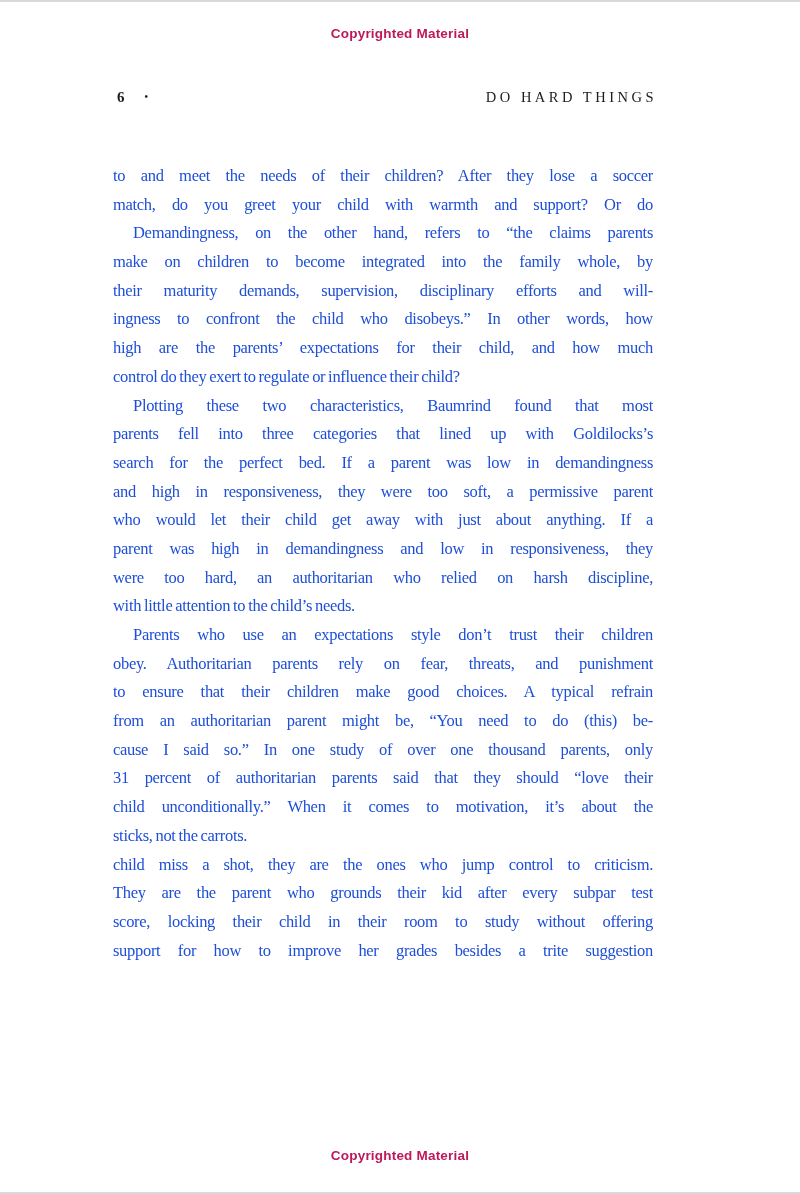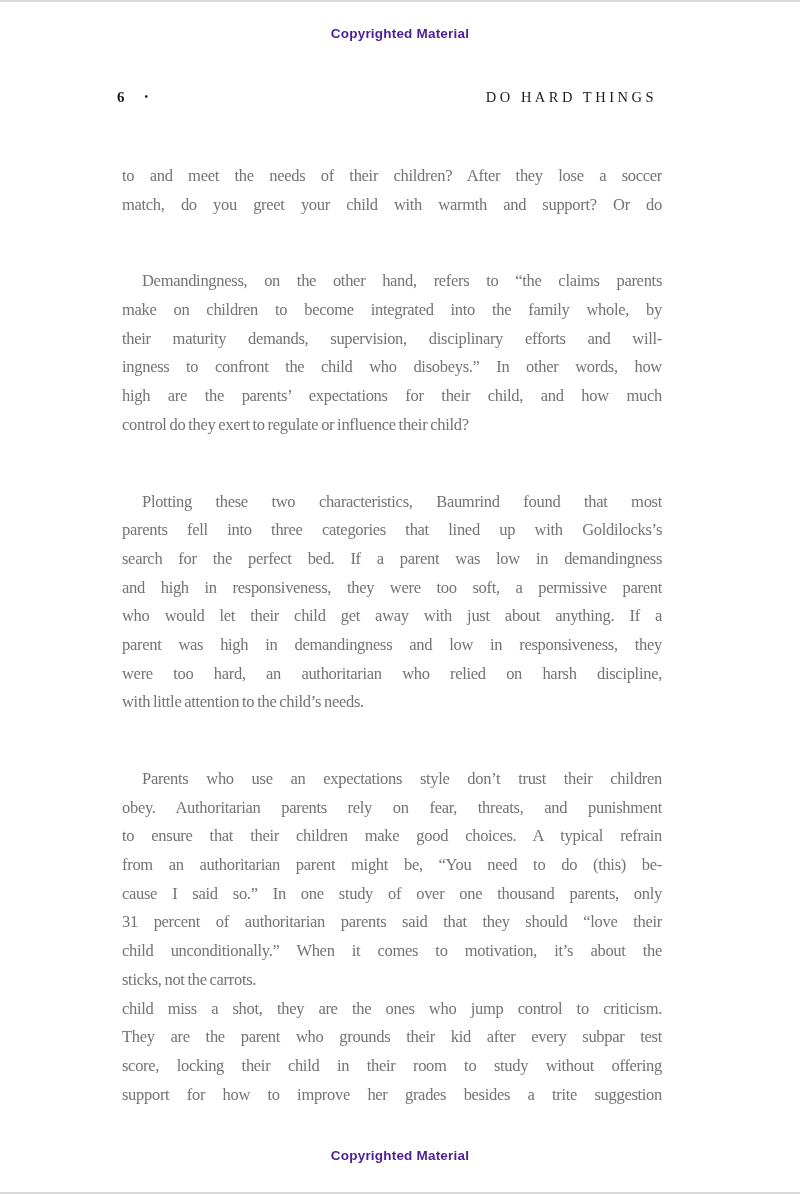--- a/index.html
+++ b/index.html
@@ -18,21 +18,21 @@
   }
   .edge-top { top: 0; height: 2px; }
   .edge-bottom { bottom: 0; height: 2px; }
   .copyright {
     position: absolute;
     left: 0; right: 0;
     text-align: center;
     font-family: "Liberation Sans", "DejaVu Sans", sans-serif;
     font-weight: 700;
     font-size: 13.5px;
-    color: #4c1d95;
+    color: #be185d;
     letter-spacing: 0.2px;
   }
   .copyright-top { top: 26px; }
   .copyright-bottom { top: 1148px; }
   .page-header {
     position: absolute;
     top: 89px;
     left: 117px;
     width: 540px;
     height: 20px;
@@ -54,42 +54,42 @@
   .running-head {
     text-align: right;
     font-weight: 400;
     font-size: 14.5px;
     letter-spacing: 3.5px;
     white-space: nowrap;
   }
   .text-block {
     position: absolute;
     top: 162px;
-    left: 122px;
+    left: 113px;
     width: 540px;
-    color: #737373;
+    color: #1d4ed8;
   }
   .paragraph { margin: 0; }
   .line {
     font-size: 16.5px;
     line-height: 28.7px;
     height: 28.7px;
     overflow: hidden;
     letter-spacing: -0.3px;
     word-spacing: -1px;
     text-align: justify;
     text-align-last: justify;
     text-justify: inter-word;
     white-space: nowrap;
   }
   .line.lastline {
     text-align: left;
     text-align-last: left;
   }
-  .line.indent { padding-left: 20px; margin-top: 48px; }
+  .line.indent { padding-left: 20px; }
 </style>
 </head>
 <body>
 
 <div class="edge-artifact edge-top"></div>
 
 <div class="copyright copyright-top">Copyrighted Material</div>
 
 <div class="page-header">
   <div class="folio"><span>6</span><span class="folio-sep">•</span></div>

